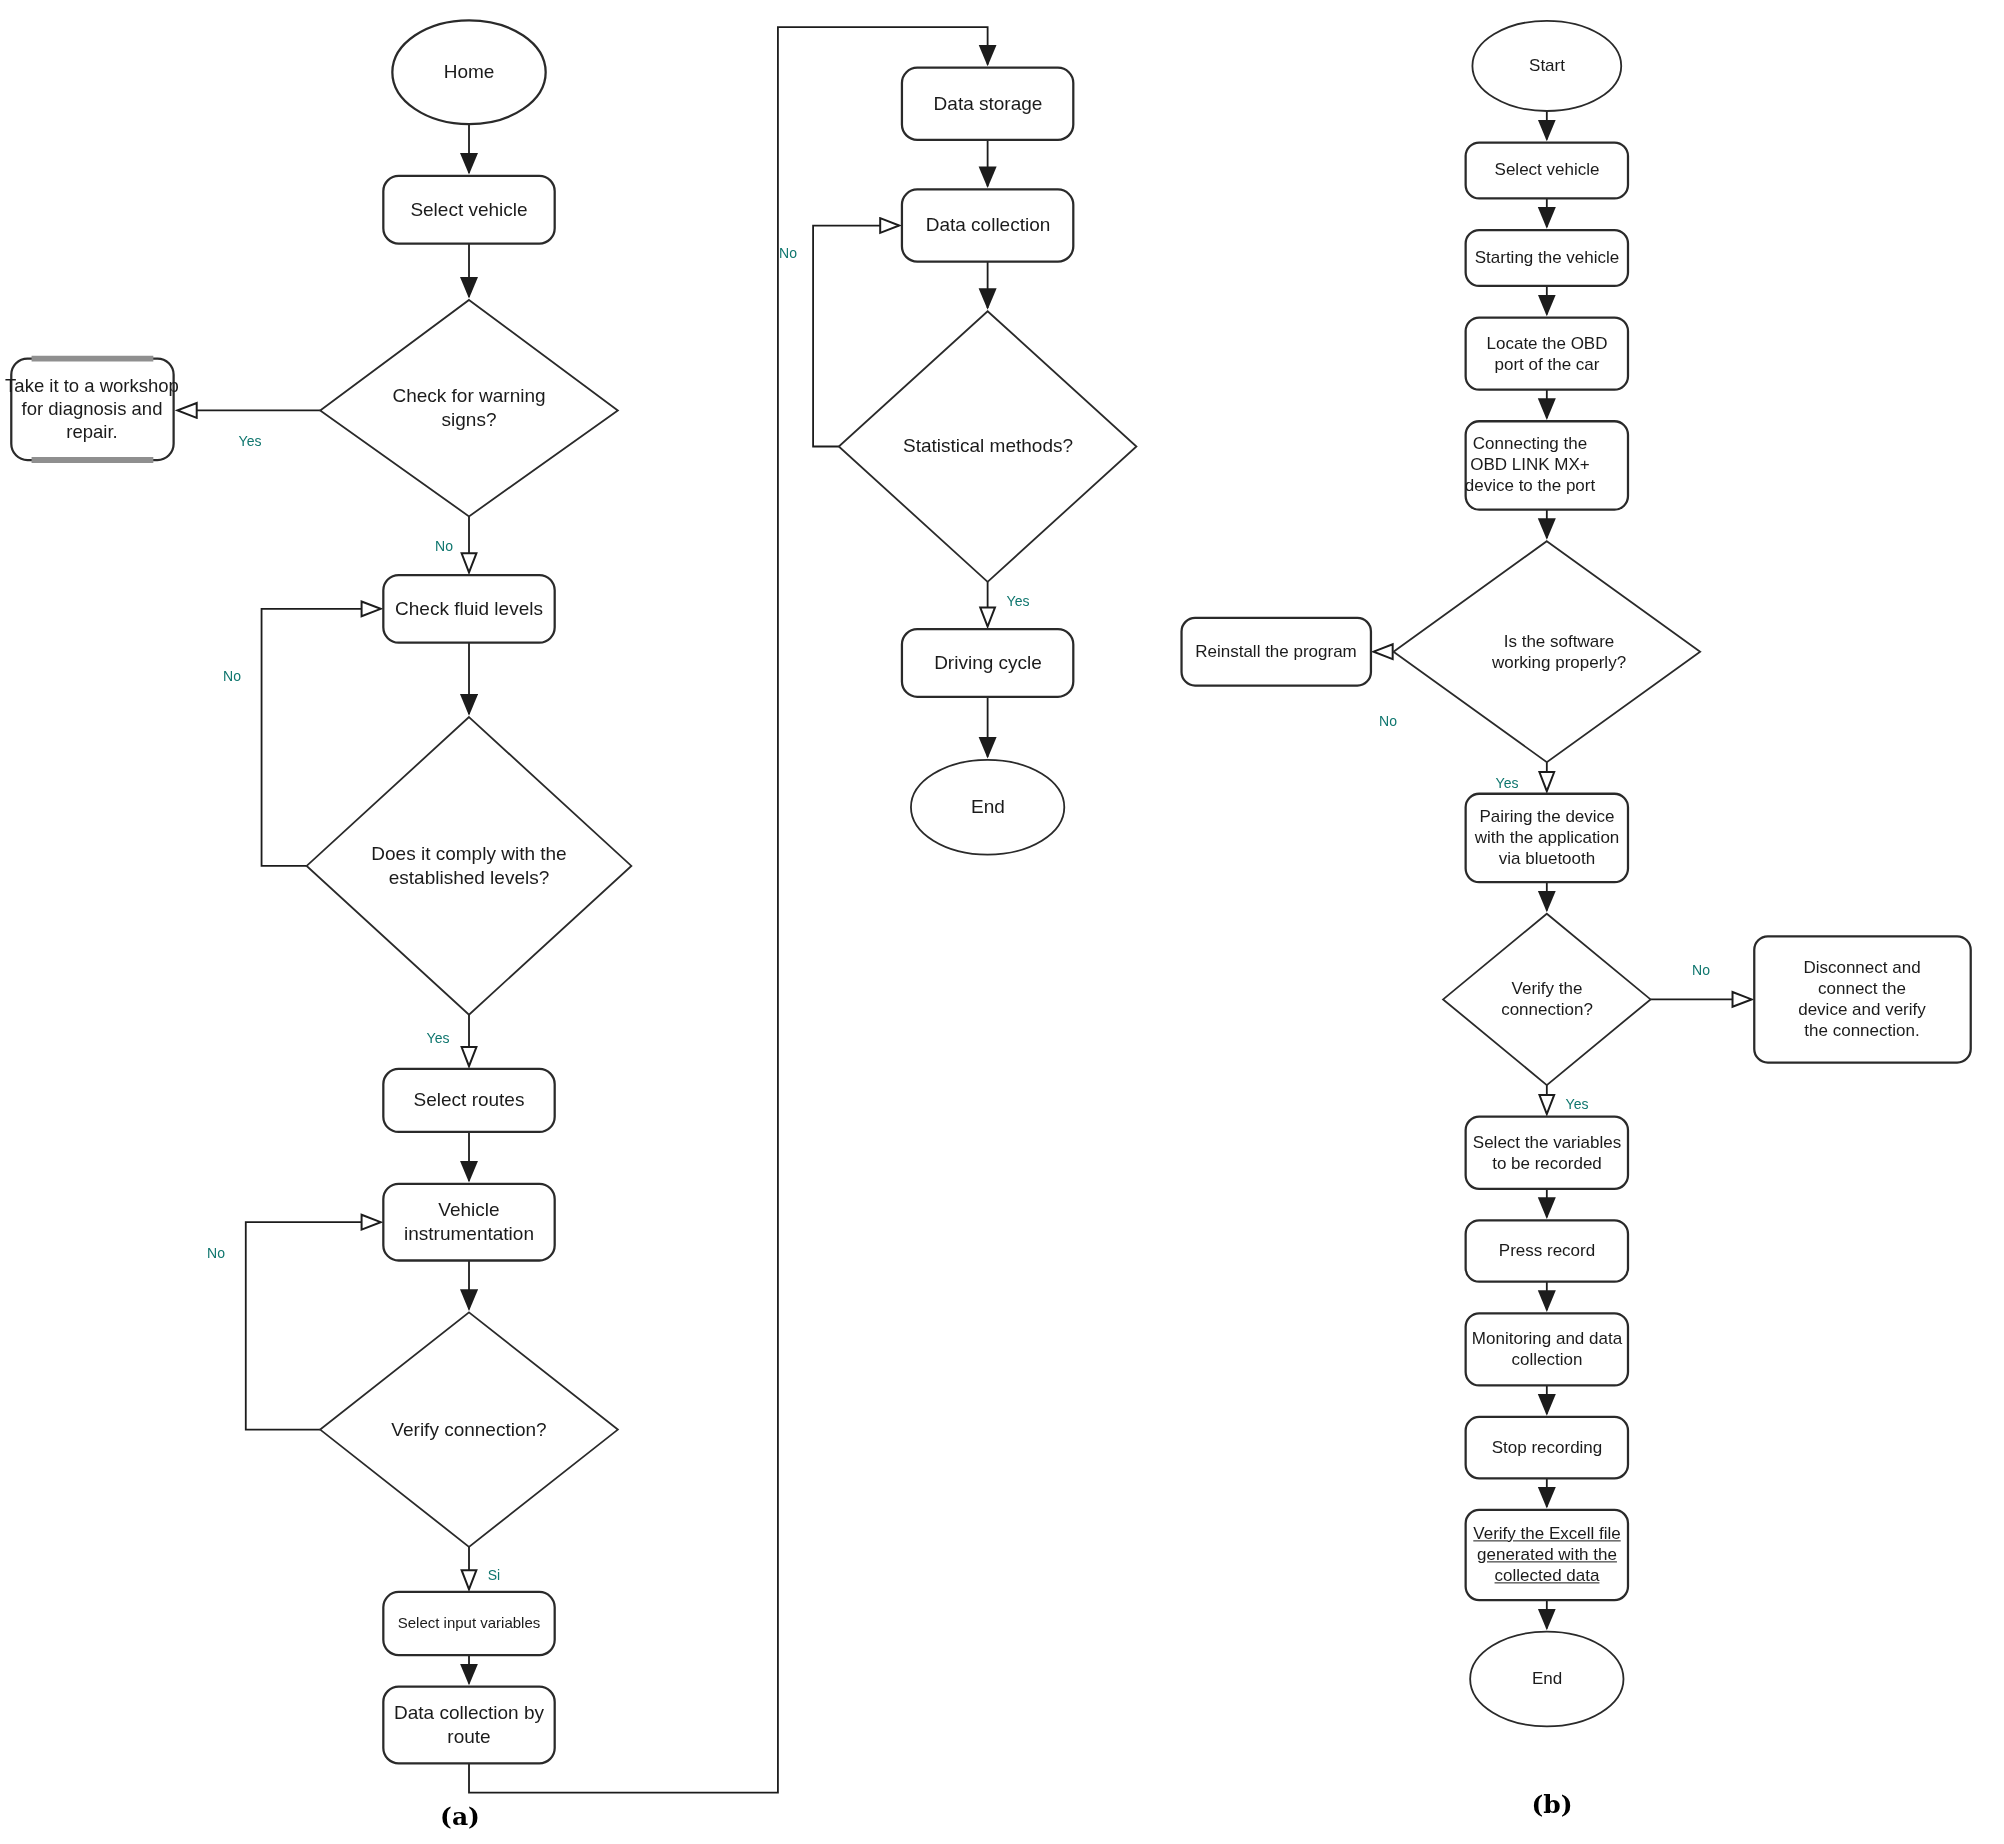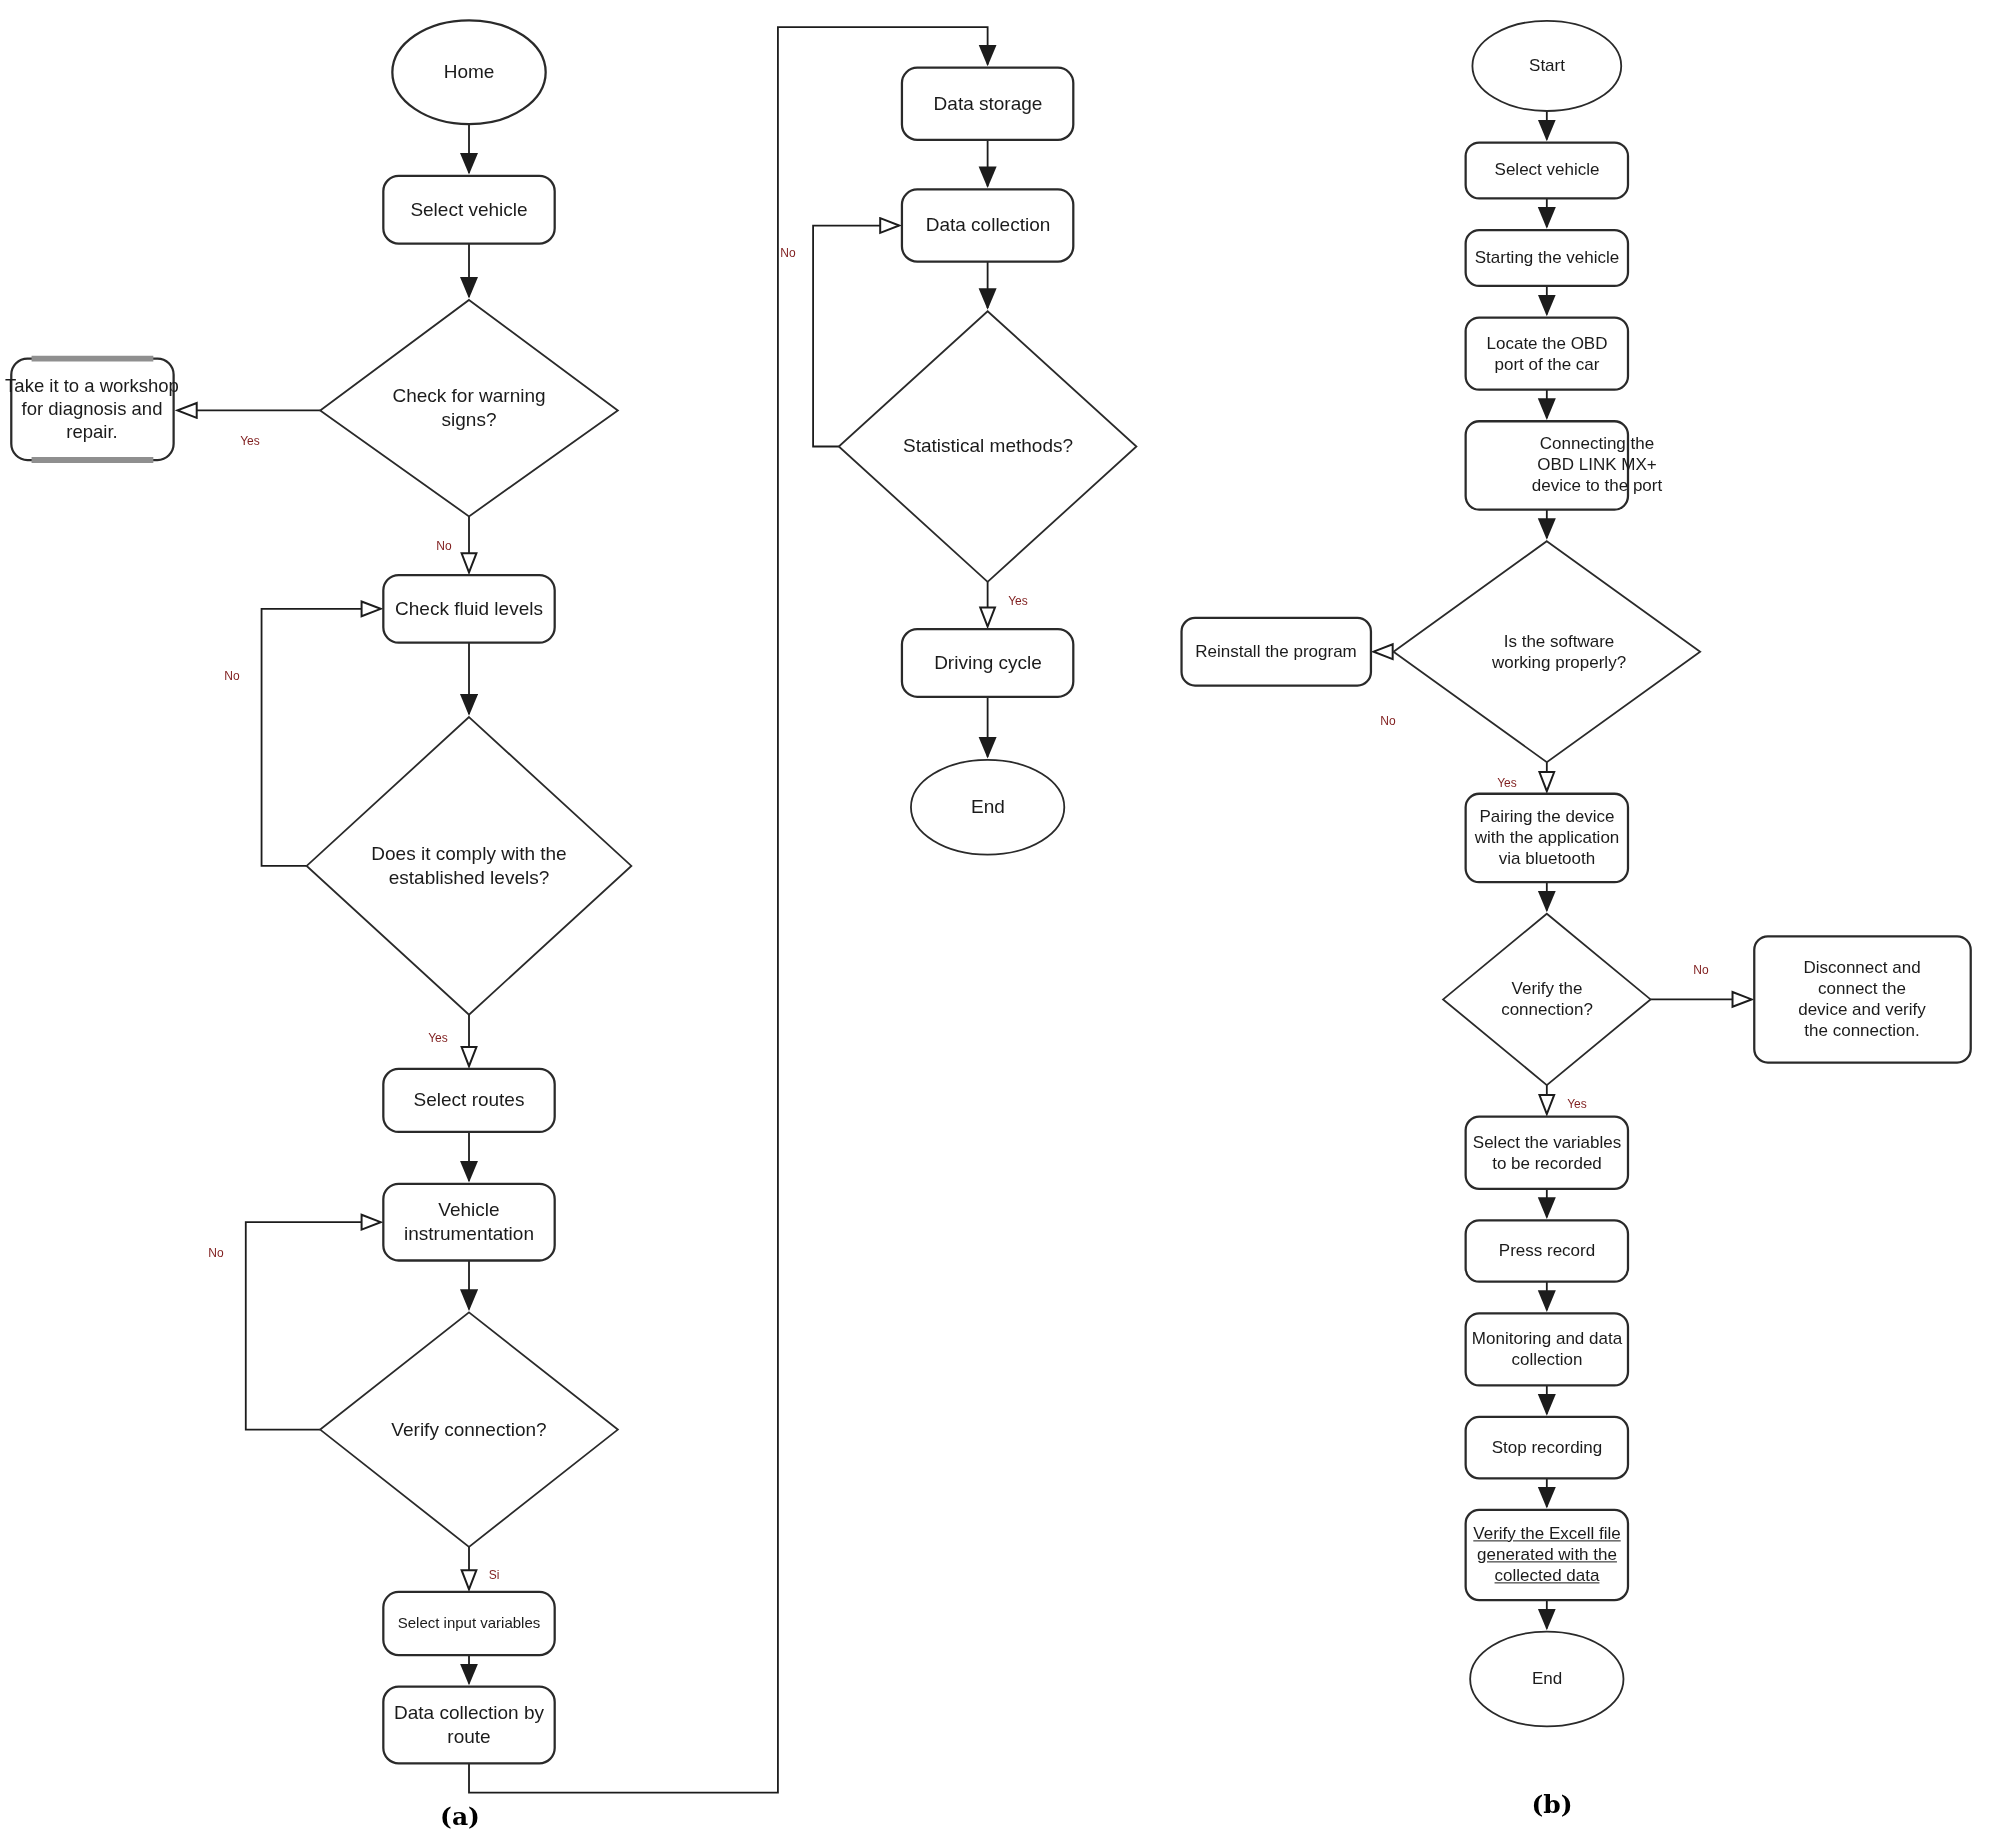--- a/index.html
+++ b/index.html
@@ -19,22 +19,22 @@
     text-align: center;
     color: #1b1b1b;
     line-height: 1.24;
     font-size: 19px;
     white-space: normal;
   }
   .lbl.b { font-size: 17px; }
   .edge {
     position: absolute;
     transform: translate(-50%, -50%);
-    color: #7f1d1d;
-    font-size: 12px;
+    color: #0f766e;
+    font-size: 14px;
     white-space: nowrap;
   }
   .caption {
     position: absolute;
     transform: translate(-50%, -50%);
     font-family: "DejaVu Serif", serif;
     font-weight: bold;
     font-size: 25px;
     color: #000000;
     white-space: nowrap;
@@ -159,21 +159,21 @@
   <div class="edge" style="left:438px; top:1038px;">Yes</div>
   <div class="edge" style="left:216px; top:1253px;">No</div>
   <div class="edge" style="left:494px; top:1575px;">Si</div>
   <div class="edge" style="left:788px; top:253px;">No</div>
   <div class="edge" style="left:1018px; top:601px;">Yes</div>
 
   <div class="lbl b" style="left:1547px; top:66px; width:126px;">Start</div>
   <div class="lbl b nowrap" style="left:1547px; top:170px;">Select vehicle</div>
   <div class="lbl b nowrap" style="left:1547px; top:258px;">Starting the vehicle</div>
   <div class="lbl b" style="left:1547px; top:354px; width:153px;">Locate the OBD port of the car</div>
-  <div class="lbl b" style="left:1597px; top:465px; width:153px;">Connecting the OBD LINK MX+ device to the port</div>
+  <div class="lbl b" style="left:1530px; top:465px; width:153px;">Connecting the OBD LINK MX+ device to the port</div>
   <div class="lbl b" style="left:1547px; top:652px; width:149px;margin-left:12px;">Is the software working properly?</div>
   <div class="lbl b nowrap" style="left:1276px; top:652px;">Reinstall the program</div>
   <div class="lbl b" style="left:1547px; top:838px; width:153px;">Pairing the device with the application via bluetooth</div>
   <div class="lbl b" style="left:1547px; top:999px; width:126px;">Verify the connection?</div>
   <div class="lbl b" style="left:1862px; top:999px; width:140px;">Disconnect and connect the device and verify the connection.</div>
   <div class="lbl b" style="left:1547px; top:1153px; width:158px;">Select the variables to be recorded</div>
   <div class="lbl b nowrap" style="left:1547px; top:1251px;">Press record</div>
   <div class="lbl b" style="left:1547px; top:1349px; width:158px;">Monitoring and data collection</div>
   <div class="lbl b nowrap" style="left:1547px; top:1448px;">Stop recording</div>
   <div class="lbl b" style="left:1547px; top:1555px; width:158px;text-decoration:underline;">Verify the Excell file generated with the collected data</div>

